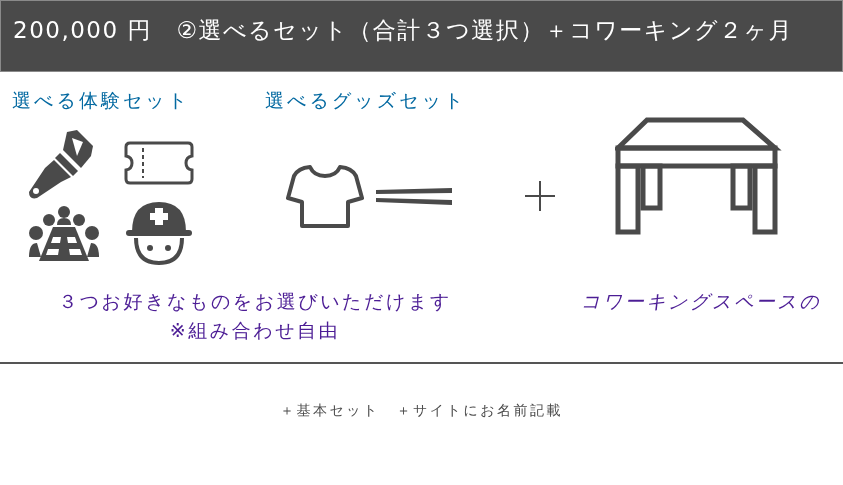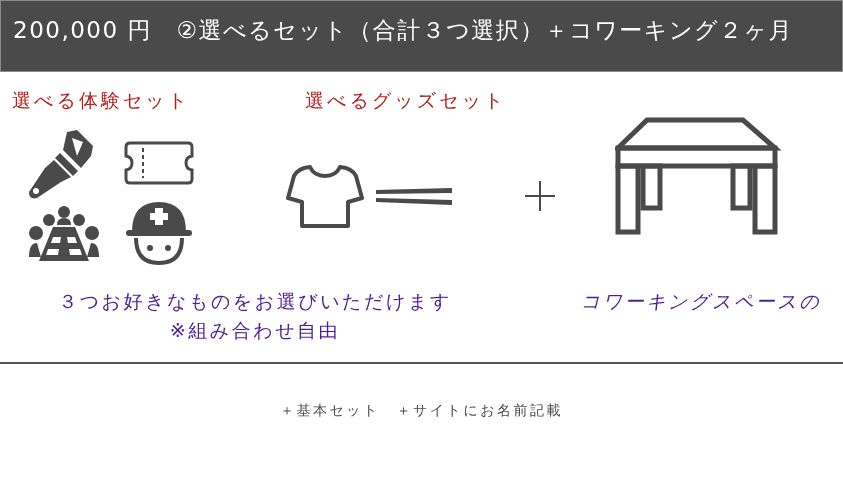--- a/index.html
+++ b/index.html
@@ -2,37 +2,37 @@
 <html><head>
   <meta charset="utf-8">
   <style>
     html, body { margin:0; padding:0; }
     body { width:843px; height:485px; background:#ffffff; position:relative; overflow:hidden;
       font-family:"DejaVu Sans", sans-serif; color:#4a4a4a; }
     .header { position:absolute; left:0; top:0; width:843px; height:72px; background:#4a4a4a;
       box-sizing:border-box; border:1px solid #8a8a8a; }
     .header-text { position:absolute; left:12px; top:14px; color:#ffffff; font-size:23px;
       letter-spacing:1.5px; white-space:nowrap; }
-    .label { position:absolute; font-size:19px; letter-spacing:3px; color:#b91c1c; white-space:nowrap; }
+    .label { position:absolute; font-size:19px; letter-spacing:3px; color:#0369a1; white-space:nowrap; }
     .caption { position:absolute; font-size:19px; letter-spacing:2.5px; color:#4c1d95;
       text-align:center; line-height:29px; white-space:nowrap; }
     .icon { position:absolute; }
     .divider { position:absolute; left:0; top:362px; width:843px; height:2px; background:#555; }
     .extras { position:absolute; left:0; top:396px; width:843px; text-align:center;
       font-size:14px; letter-spacing:2.5px; line-height:29px; color:#4a4a4a; }
   </style>
 </head>
 <body>
 
 <div class="header">
   <div class="header-text">200,000 円　②選べるセット（合計３つ選択）＋コワーキング２ヶ月</div>
 </div>
 
 <div class="label" style="left:12px; top:88px;">選べる体験セット</div>
-<div class="label" style="left:265px; top:88px;margin-left:40px;">選べるグッズセット</div>
+<div class="label" style="left:265px; top:88px;">選べるグッズセット</div>
 
 <svg class="icon" style="left:27px; top:128px;" width="72" height="72" viewBox="0 0 72 72">
   <g fill="#4a4a4a">
     <path d="M40 4 L50 2 L66 18 L64 28 L54 40 L36 22 Z"></path>
     <path d="M33 25 L51 43 L46 48 L28 30 Z"></path>
     <path d="M27 32 L44 49 L34 54 L10 70 Q2 72 2 64 L18 40 Z"></path>
   </g>
   <path d="M45 10 L56 14 L50 28 Z" fill="#fff"></path>
   <circle cx="9" cy="63" r="3" fill="#fff"></circle>
 </svg>

